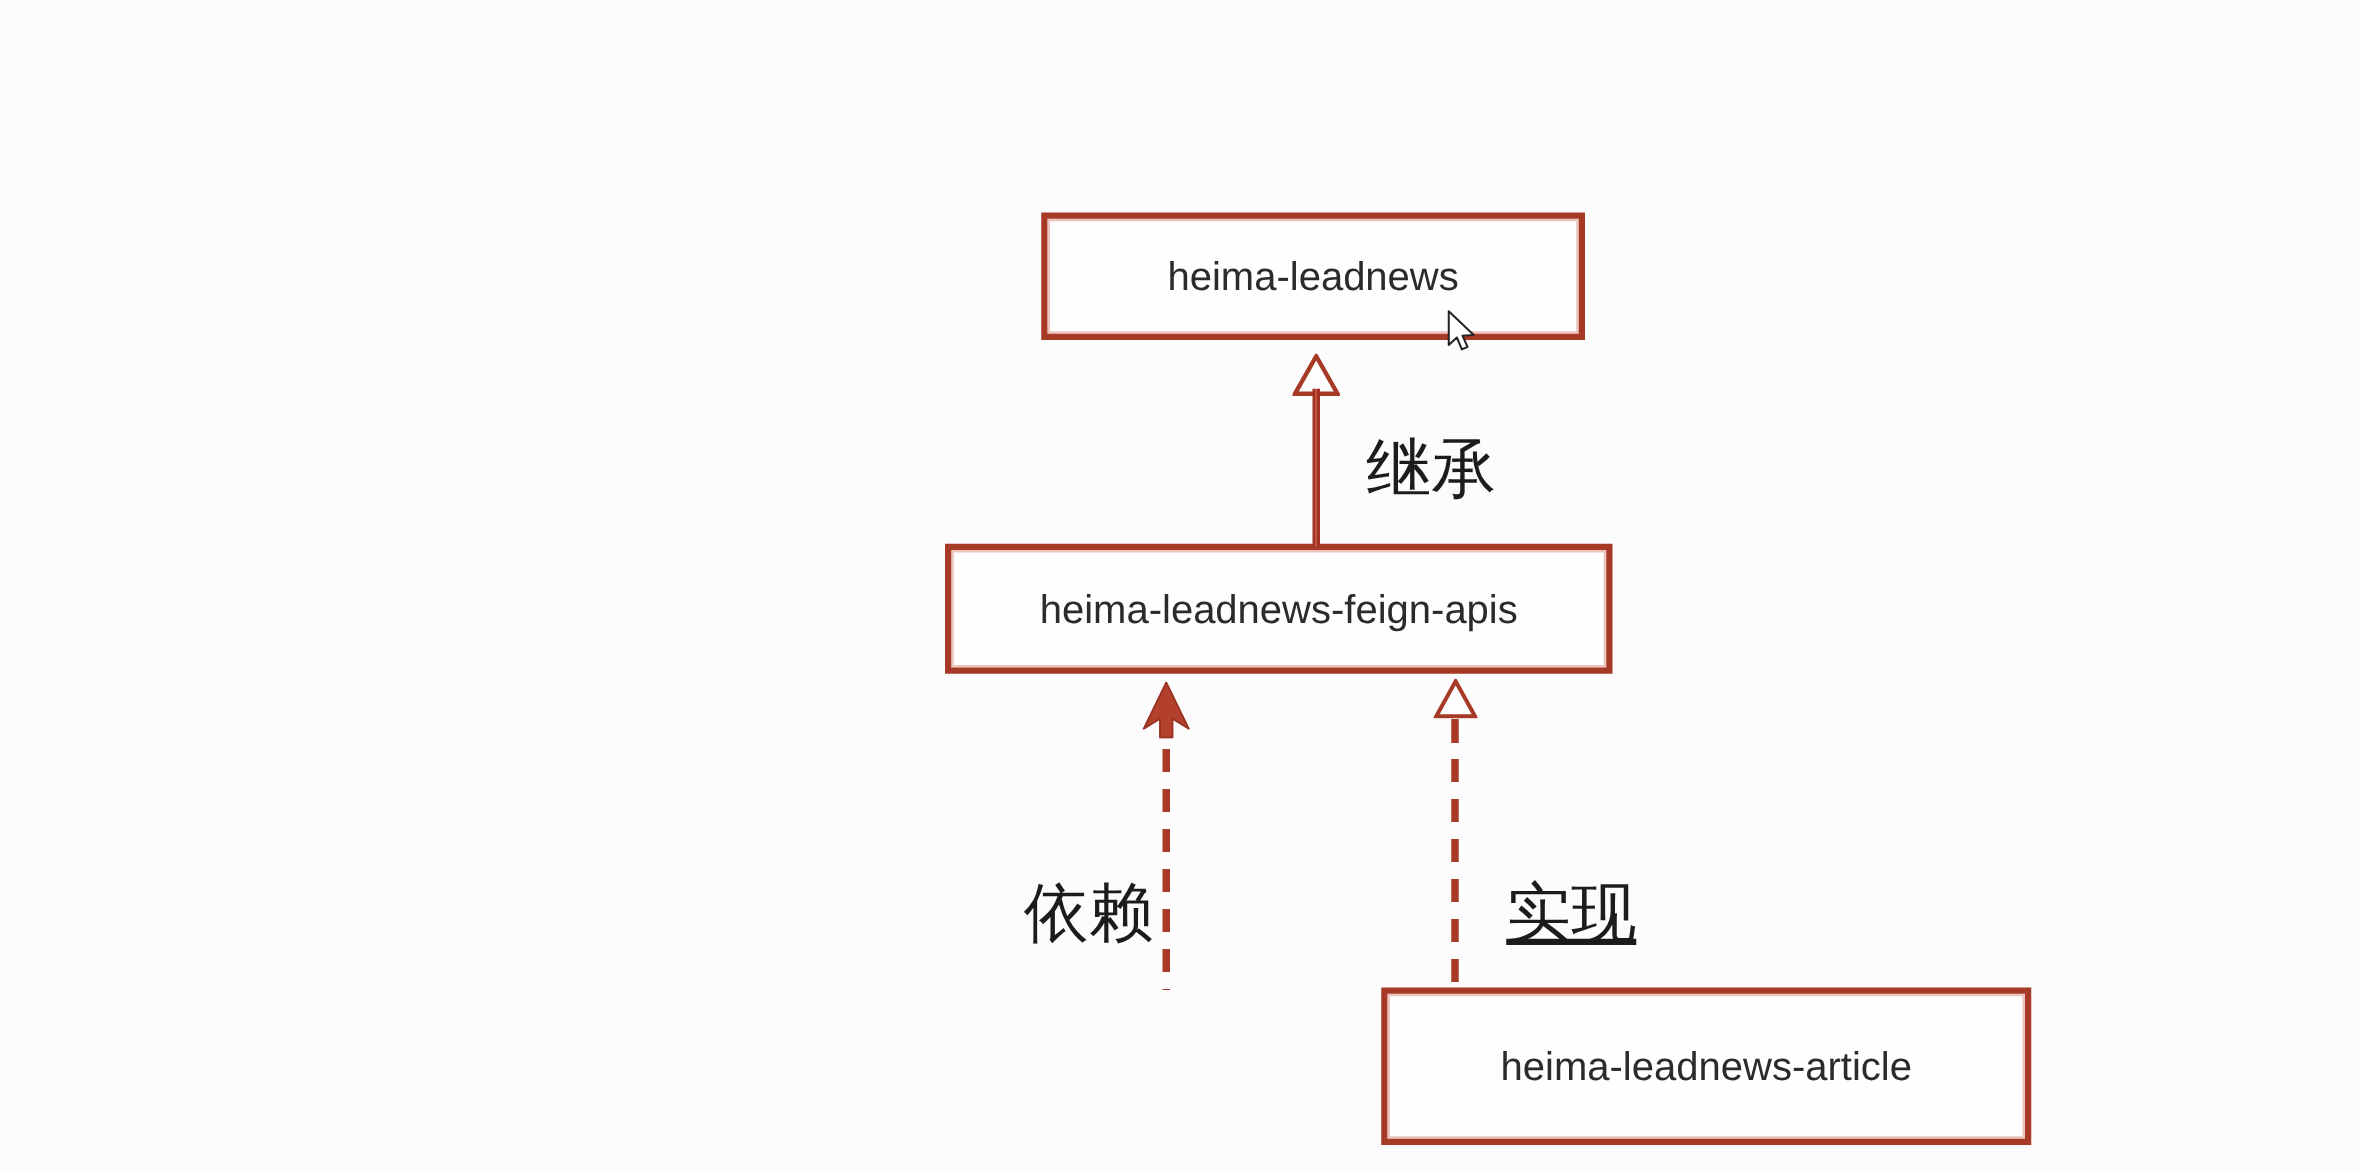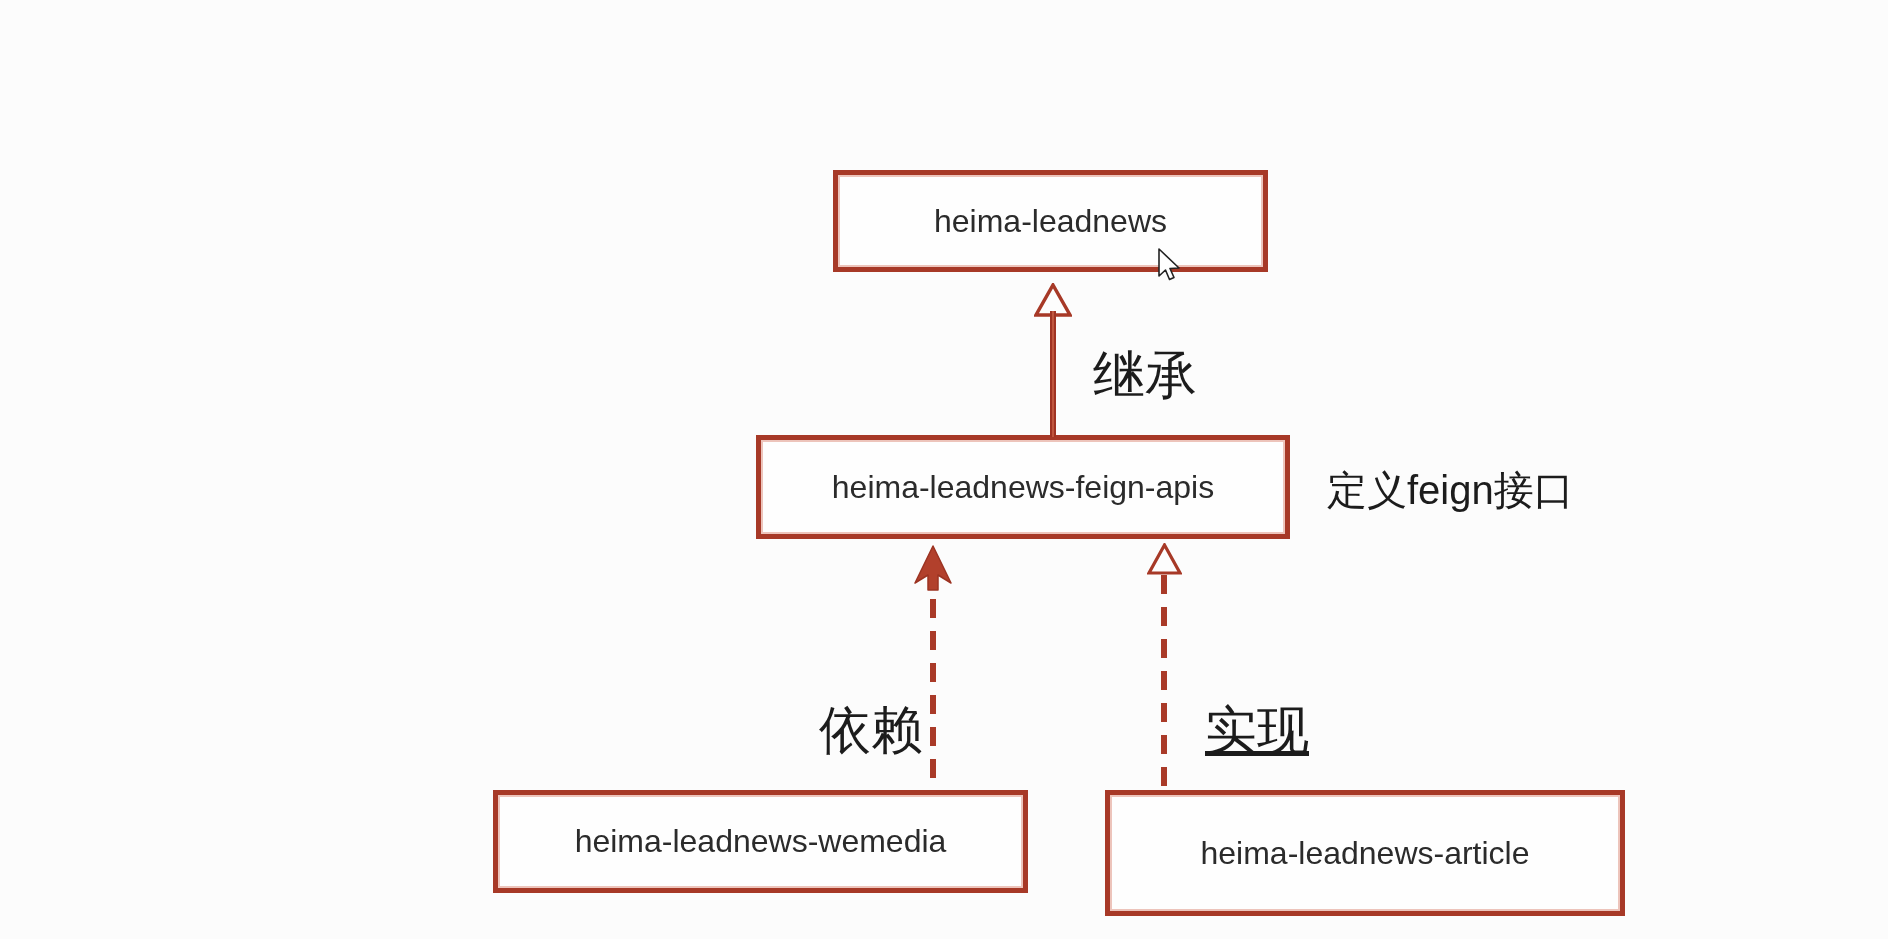--- a/index.html
+++ b/index.html
@@ -67,29 +67,25 @@
 
 
   <div class="node node-root">
     <span>heima-leadnews</span>
   </div>
 
   <div class="node node-feign">
     <span>heima-leadnews-feign-apis</span>
   </div>
 
-  <div class="node node-wemedia">
-    <span>heima-leadnews-wemedia</span>
-  </div>
 
   <div class="node node-article">
     <span>heima-leadnews-article</span>
   </div>
 
-  <div class="annotation">定义feign接口</div>
 
   <svg class="arrowhead head-inherit" width="38" height="34" viewBox="0 0 38 34">
     <polygon points="19,2 36,32 2,32" fill="#fdfdfd" stroke="#a73927" stroke-width="3.5"></polygon>
   </svg>
   <div class="vline line-inherit"></div>
   <span class="edge-label lbl-inherit">继承</span>
 
   <svg class="arrowhead head-depend" width="40" height="46" viewBox="0 0 40 46">
     <path d="M20 1 L38 38 L25 30 L25 45 L15 45 L15 30 L2 38 Z" fill="#b2402c" stroke="#9c3322" stroke-width="1.5" stroke-linejoin="round"></path>
   </svg>

